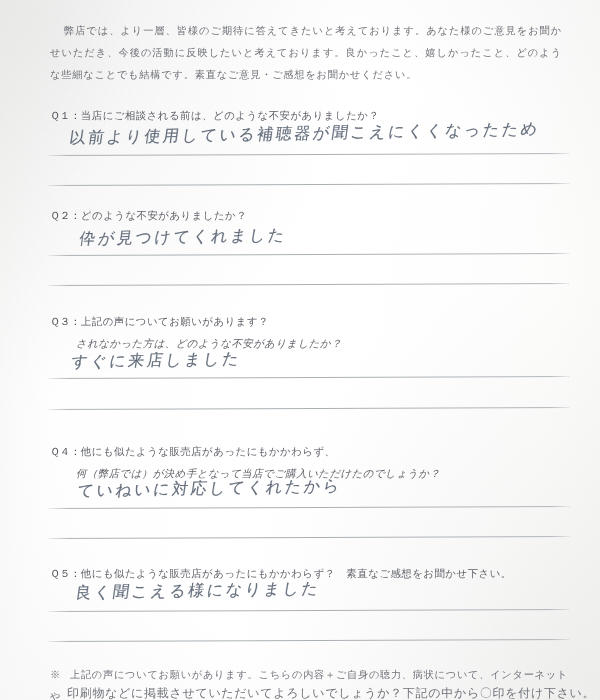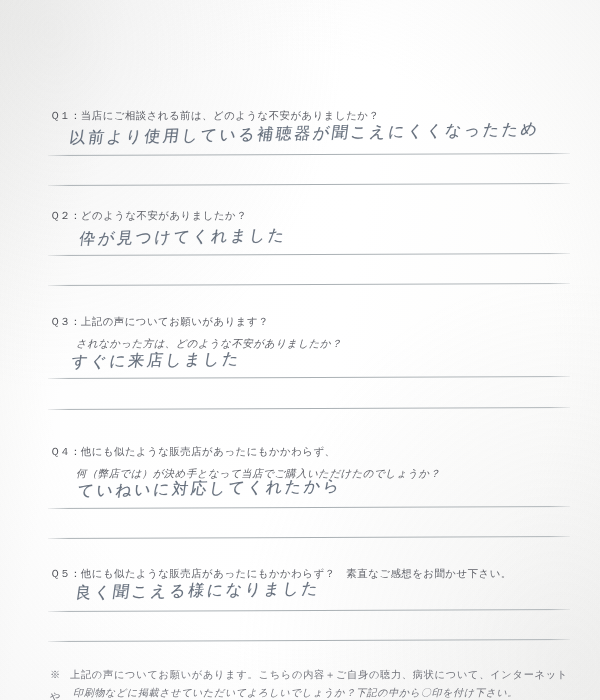--- a/index.html
+++ b/index.html
@@ -110,38 +110,38 @@
     color: #70727a;
     letter-spacing: 0.7px;
     text-align: justify;
   }
   .footer-note .mark {
     display: inline-block;
     width: 20px;
   }
   .footer-line2 {
     position: absolute;
-    left: 73px;
+    left: 67px;
     top: 686px;
     width: 500px;
-    font-size: 10px;
+    font-size: 12px;
     line-height: 14px;
     color: #70727a;
     letter-spacing: 0.7px;
     white-space: nowrap;
-    font-style: italic;
   }
 </style>
 </head>
 <body>
 
 <div id="page">
 
   <div id="paper-grain"></div>
 
+  <div class="intro">弊店では、より一層、皆様のご期待に答えてきたいと考えております。あなた様のご意見をお聞かせいただき、今後の活動に反映したいと考えております。良かったこと、嬉しかったこと、どのような些細なことでも結構です。素直なご意見・ご感想をお聞かせください。</div>
 
   <div class="q-block">
     <div class="q-line" style="top:108px">
       <span class="q-label">Ｑ１：</span><span>当店にご相談される前は、どのような不安がありましたか？</span>
     </div>
     <div class="hw" style="left:68px; top:128px; font-size:16px;">
       <span class="hw-inner">以前より使用している補聴器が聞こえにくくなったため</span>
     </div>
     <div class="rule" style="top:155px"></div>
     <div class="rule" style="top:185px"></div>

